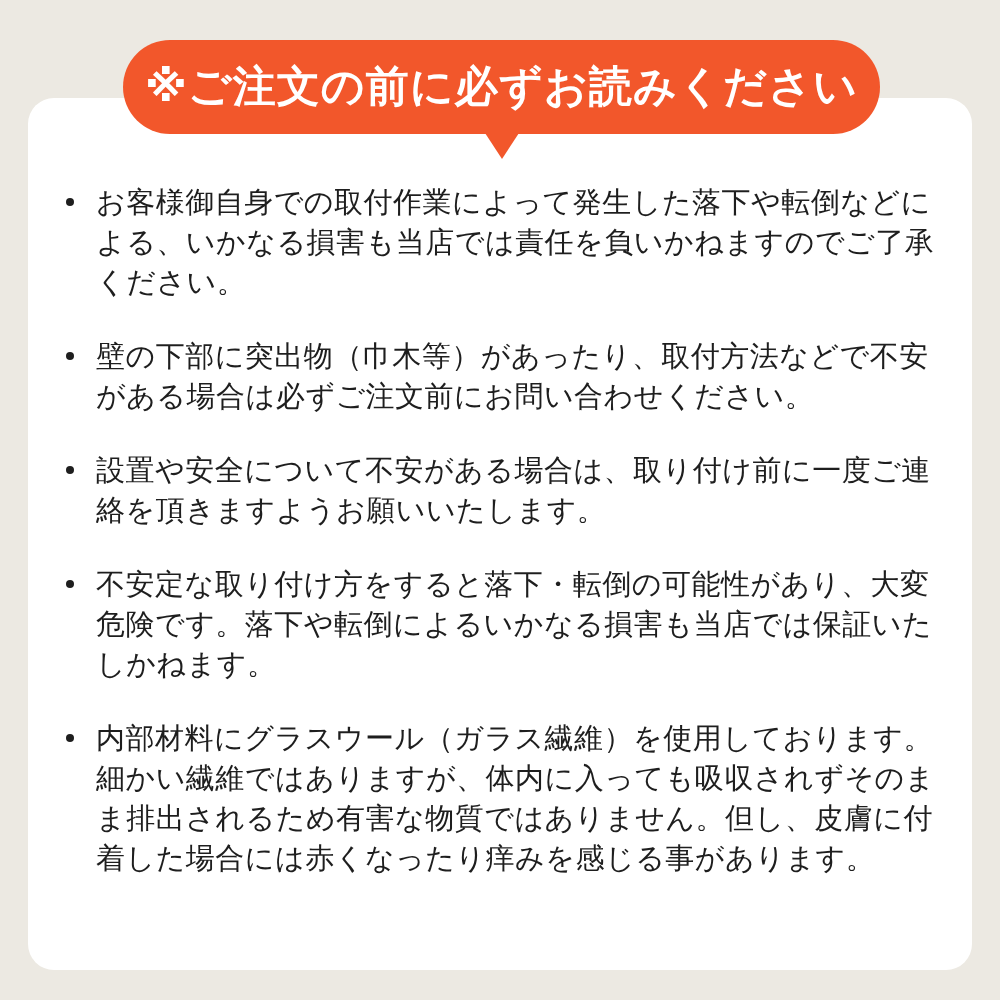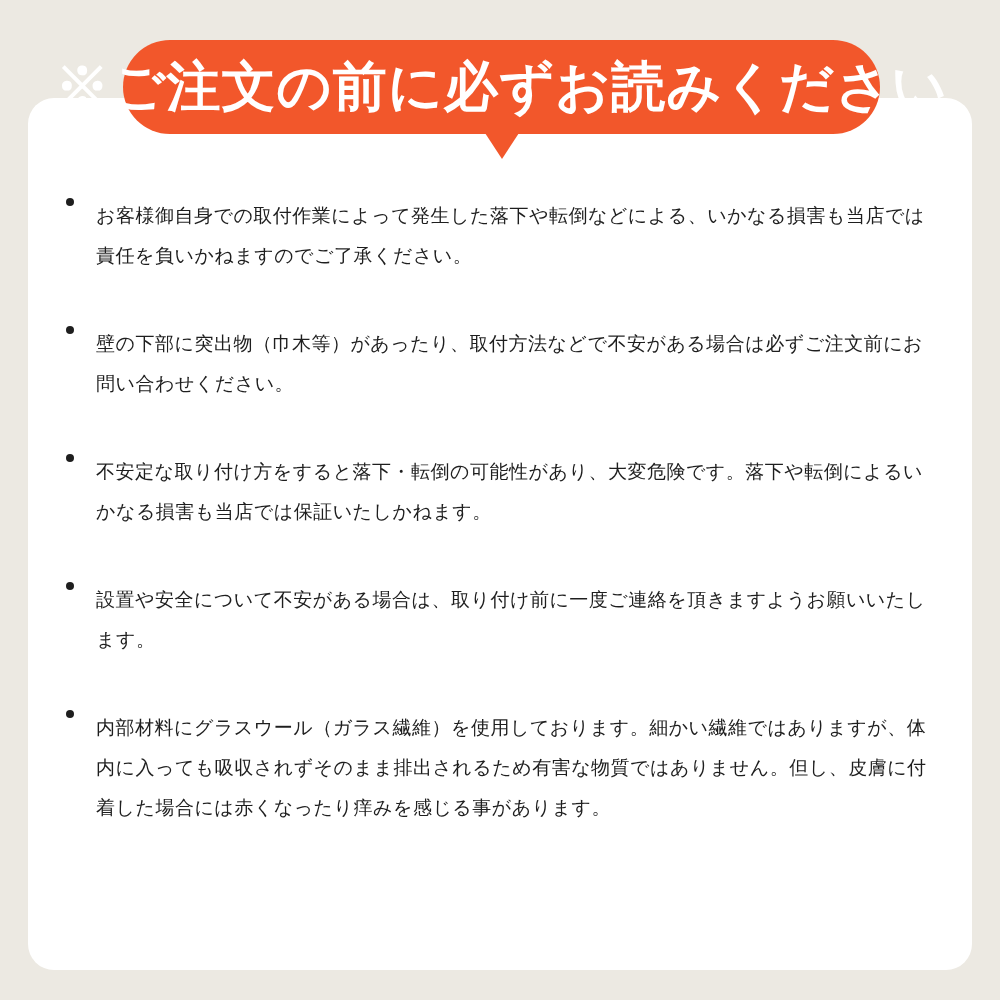--- a/index.html
+++ b/index.html
@@ -32,25 +32,24 @@
     left: 123px; top: 40px;
     width: 757px; height: 94px;
     background: var(--accent);
     border-radius: 47px;
     display: flex;
     align-items: center;
     justify-content: center;
   }
   .badge-title {
     color: var(--badge-text);
-    font-size: 54px;
+    font-size: 43px;
     font-weight: 700;
     letter-spacing: 1px;
     white-space: nowrap;
-    font-family: Liberation Mono, monospace;
   }
   .badge-tail {
     position: absolute;
     top: 93px;
     left: 50%;
     transform: translateX(-50%);
     width: 0; height: 0;
     border-left: 17px solid transparent;
     border-right: 17px solid transparent;
     border-top: 26px solid var(--accent);
@@ -68,25 +67,24 @@
   }
   .bullet-dot {
     flex: none;
     width: 8px; height: 8px;
     border-radius: 50%;
     background: var(--text);
     margin: 16px 22px 0 2px;
   }
   .notice-text {
     color: var(--text);
-    font-size: 19px;
+    font-size: 29px;
     line-height: 40px;
     letter-spacing: 0.5px;
     text-align: left;
-    margin-top: 14px;
   }
 </style>
 </head>
 <body>
 
 <div class="page">
 
   <div class="card"></div>
 
   <div class="badge">
@@ -98,25 +96,25 @@
     <li class="notice-item">
       <span class="bullet-dot"></span>
       <span class="notice-text">お客様御自身での取付作業によって発生した落下や転倒などによる、いかなる損害も当店では責任を負いかねますのでご了承ください。</span>
     </li>
     <li class="notice-item">
       <span class="bullet-dot"></span>
       <span class="notice-text">壁の下部に突出物（巾木等）があったり、取付方法などで不安がある場合は必ずご注文前にお問い合わせください。</span>
     </li>
     <li class="notice-item">
       <span class="bullet-dot"></span>
-      <span class="notice-text">不安定な取り付け方をすると落下・転倒の可能性があり、大変危険です。落下や転倒によるいかなる損害も当店では保証いたしかねます。</span>
+      <span class="notice-text">設置や安全について不安がある場合は、取り付け前に一度ご連絡を頂きますようお願いいたします。</span>
     </li>
     <li class="notice-item">
       <span class="bullet-dot"></span>
-      <span class="notice-text">設置や安全について不安がある場合は、取り付け前に一度ご連絡を頂きますようお願いいたします。</span>
+      <span class="notice-text">不安定な取り付け方をすると落下・転倒の可能性があり、大変危険です。落下や転倒によるいかなる損害も当店では保証いたしかねます。</span>
     </li>
     <li class="notice-item">
       <span class="bullet-dot"></span>
       <span class="notice-text">内部材料にグラスウール（ガラス繊維）を使用しております。細かい繊維ではありますが、体内に入っても吸収されずそのまま排出されるため有害な物質ではありません。但し、皮膚に付着した場合には赤くなったり痒みを感じる事があります。</span>
     </li>
   </ul>
 
 </div>
 
 </body></html>

